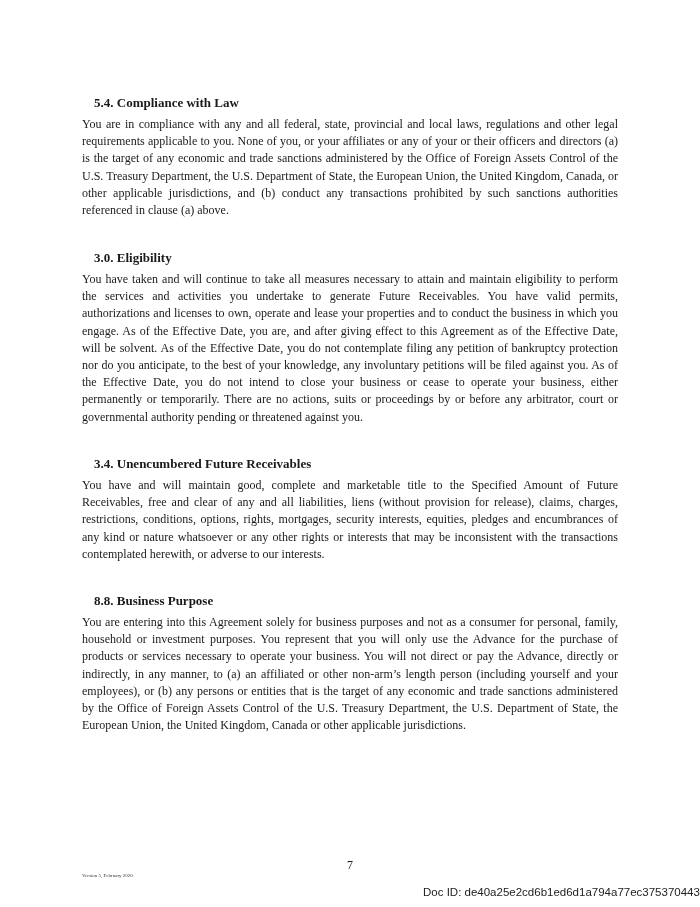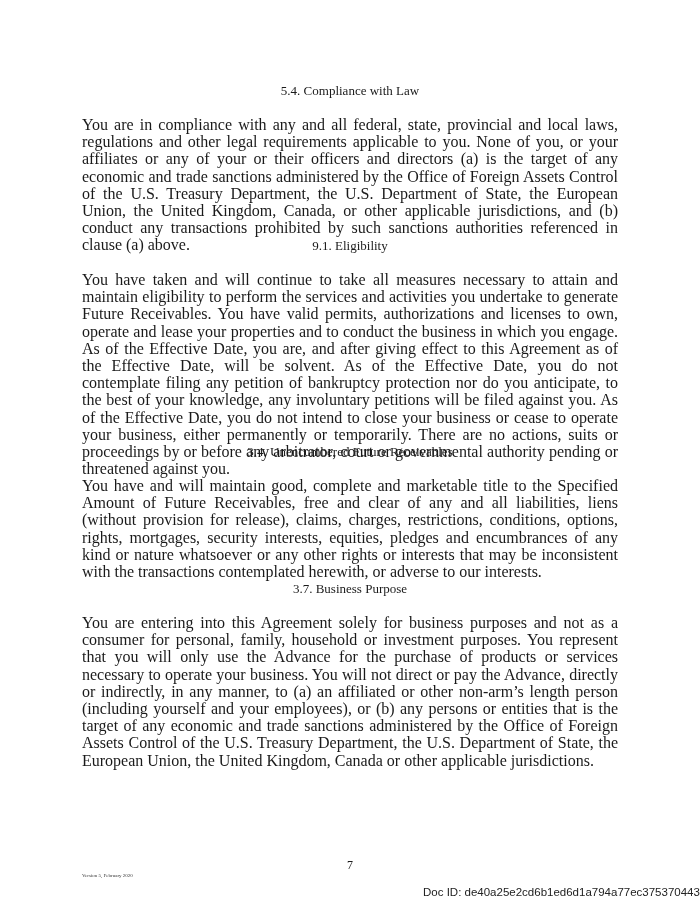--- a/index.html
+++ b/index.html
@@ -20,29 +20,28 @@
       left: 82px;
       top: 0;
       width: 536px;
     }
     .section {
       position: absolute;
       left: 0;
       width: 536px;
     }
     .heading {
-      font-weight: normal;
+      font-weight: bold;
       font-size: 13px;
       line-height: 17px;
-      margin: 0;
+      margin: 12px;
       letter-spacing: 0px;
-      text-align: center;
     }
     .para {
-      font-size: 16px;
+      font-size: 12px;
       line-height: 17.2px;
       text-align: justify;
       text-align-last: left;
       margin: 0;
       position: absolute;
       left: 0;
       width: 536px;
     }
     .page-number {
       position: absolute;
@@ -74,31 +73,31 @@
 <body>
 
 <div class="page">
 
   <div class="section" style="top:82px;">
     <h2 class="heading">5.4. Compliance with Law</h2>
     <p class="para" style="top:34px;">You are in compliance with any and all federal, state, provincial and local laws, regulations and other legal requirements applicable to you. None of you, or your affiliates or any of your or their officers and directors (a) is the target of any economic and trade sanctions administered by the Office of Foreign Assets Control of the U.S. Treasury Department, the U.S. Department of State, the European Union, the United Kingdom, Canada, or other applicable jurisdictions, and (b) conduct any transactions prohibited by such sanctions authorities referenced in clause (a) above.</p>
   </div>
 
   <div class="section" style="top:237px;">
-    <h2 class="heading">9.1. Eligibility</h2>
+    <h2 class="heading">3.0. Eligibility</h2>
     <p class="para" style="top:34px;">You have taken and will continue to take all measures necessary to attain and maintain eligibility to perform the services and activities you undertake to generate Future Receivables. You have valid permits, authorizations and licenses to own, operate and lease your properties and to conduct the business in which you engage. As of the Effective Date, you are, and after giving effect to this Agreement as of the Effective Date, will be solvent.  As of the Effective Date, you do not contemplate filing any petition of bankruptcy protection nor do you anticipate, to the best of your knowledge, any involuntary petitions will be filed against you.  As of the Effective Date, you do not intend to close your business or cease to operate your business, either permanently or temporarily.  There are no actions, suits or proceedings by or before any arbitrator, court or governmental authority pending or threatened against you.</p>
   </div>
 
   <div class="section" style="top:443px;">
     <h2 class="heading">3.4. Unencumbered Future Receivables</h2>
     <p class="para" style="top:34px;">You have and will maintain good, complete and marketable title to the Specified Amount of Future Receivables, free and clear of any and all liabilities, liens (without provision for release), claims, charges, restrictions, conditions, options, rights, mortgages, security interests, equities, pledges and encumbrances of any kind or nature whatsoever or any other rights or interests that may be inconsistent with the transactions contemplated herewith, or adverse to our interests.</p>
   </div>
 
   <div class="section" style="top:580px;">
-    <h2 class="heading">3.7. Business Purpose</h2>
+    <h2 class="heading">8.8. Business Purpose</h2>
     <p class="para" style="top:34px;">You are entering into this Agreement solely for business purposes and not as a consumer for personal, family, household or investment purposes. You represent that you will only use the Advance for the purchase of products or services necessary to operate your business. You will not direct or pay the Advance, directly or indirectly, in any manner, to (a) an affiliated or other non-arm’s length person (including yourself and your employees), or (b) any persons or entities that is the target of any economic and trade sanctions administered by the Office of Foreign Assets Control of the U.S. Treasury Department, the U.S. Department of State, the European Union, the United Kingdom, Canada or other applicable jurisdictions.</p>
   </div>
 
 </div>
 
 <div class="page-number">7</div>
 <div class="footer-version">Version 5, February 2020</div>
 <div class="doc-id">Doc ID: de40a25e2cd6b1ed6d1a794a77ec375370443184</div>
 
 </body></html>

